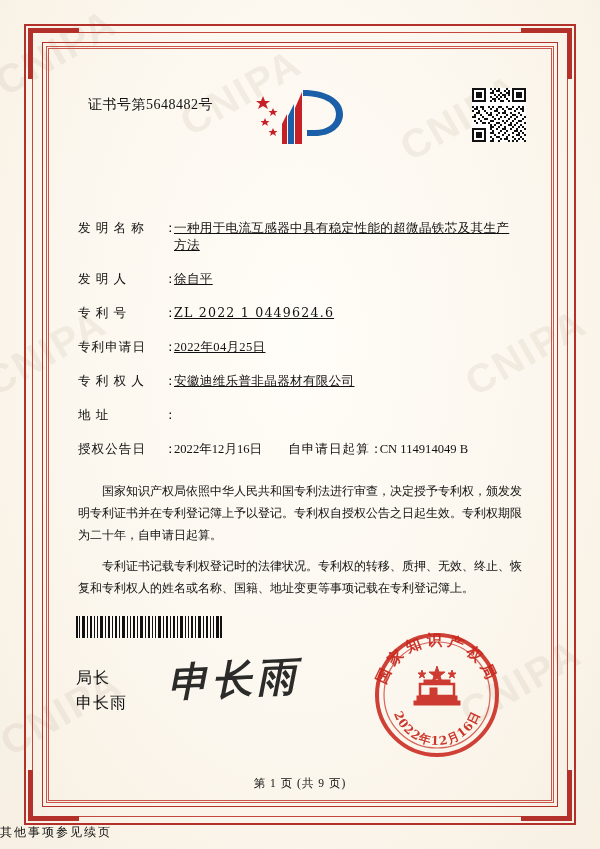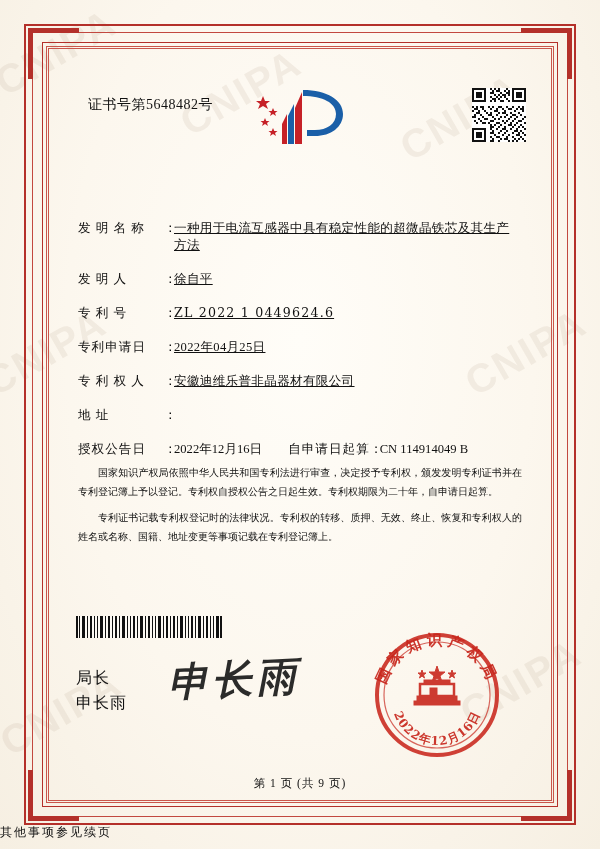--- a/index.html
+++ b/index.html
@@ -107,22 +107,22 @@
   }
   .fcolon{width:10px;flex:none;}
   .fval{flex:1;letter-spacing:0.3px;text-decoration:underline;}
   .fval.mono{font-family:"DejaVu Serif",serif;letter-spacing:1.2px;}
   .row-split{display:flex;align-items:baseline;}
   .row-split .seg{display:flex;align-items:baseline;}
   .row-split .seg.second{margin-left:26px;}
   .seg .slabel{letter-spacing:1px;}
 
   .paras{
-    position:absolute;left:18px;right:18px;top:404px;
-    font-size:10px;line-height:1.85;color:#111;
+    position:absolute;left:18px;right:18px;top:420px;
+    font-size:12px;line-height:1.85;color:#111;
     text-align:justify;
   }
   .paras p{margin:0 0 8px 0;text-indent:2em;}
 
   .barcode{
     position:absolute;left:16px;top:556px;
     width:146px;height:22px;
   }
 
   .sign-block{

